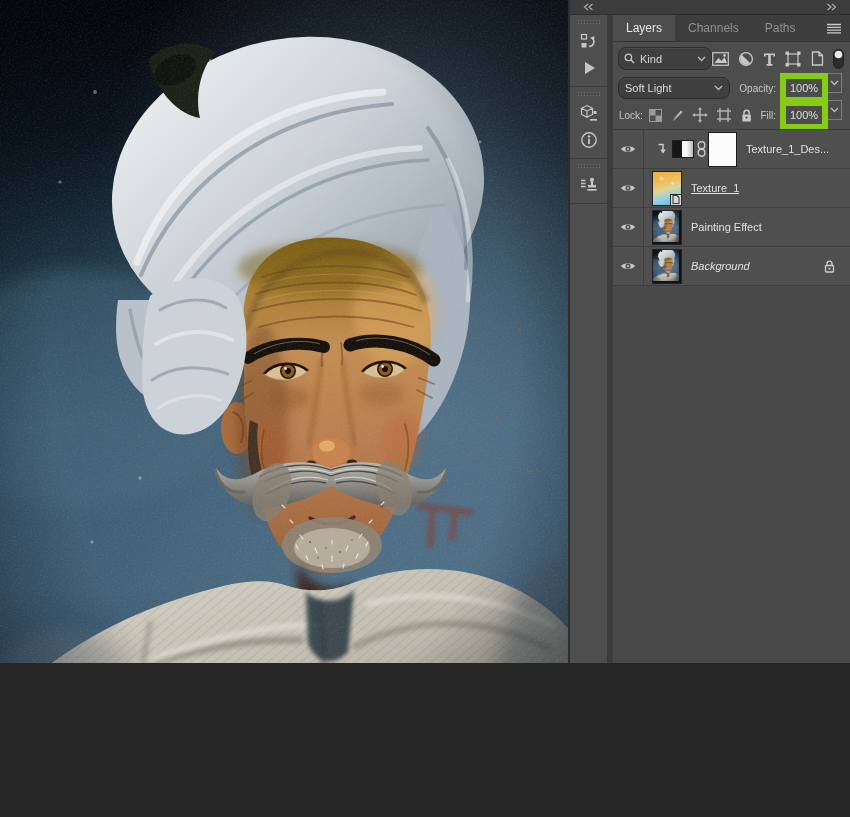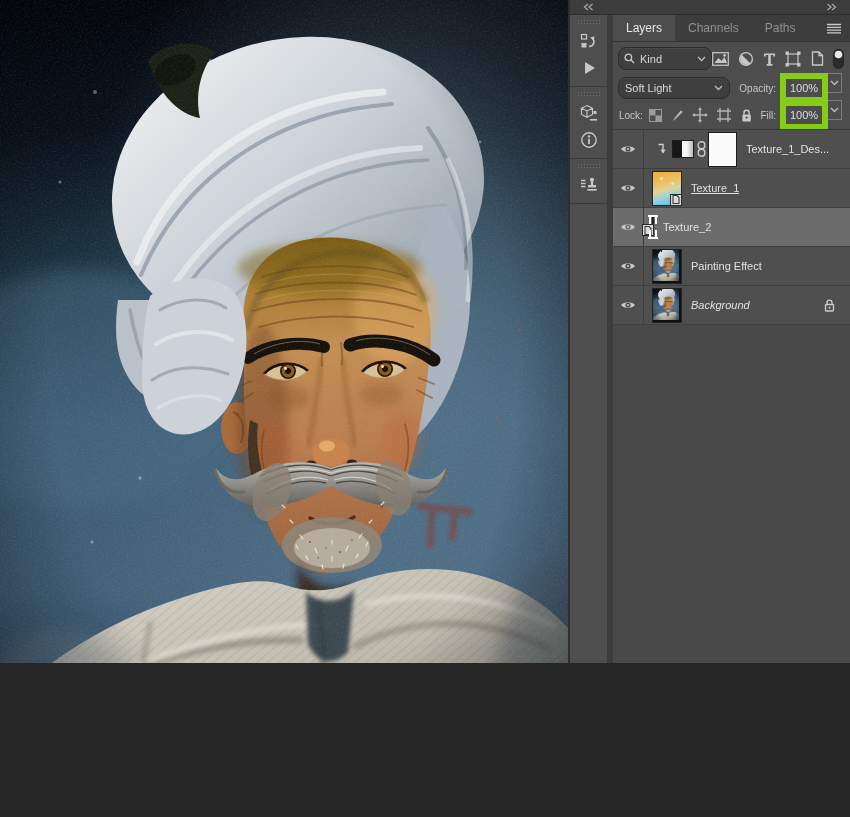--- a/index.html
+++ b/index.html
@@ -599,45 +599,20 @@
                 <span class="so-badge">
                   <svg width="8" height="9">
                       <path d="M1,0.5 h4 l2,2 v6 h-6 Z" fill="none" stroke="#3c3c3c" stroke-width="1.1"></path>
                     </svg>
                 </span>
               </span>
               <span class="layer-name underlined">Texture_1</span>
             </div>
           </div>
 
-          <div class="layer-row selected">
-            <div class="eye-cell">
-              <svg width="16" height="10">
-                <path d="M1,5 C4,1.2 12,1.2 15,5 C12,8.8 4,8.8 1,5 Z" fill="#c9c9c9"></path>
-                <circle cx="8" cy="5" r="2.6" fill="var(--rowbg)"></circle>
-                  <circle cx="8" cy="5" r="1.1" fill="#c9c9c9"></circle>
-              </svg>
-            </div>
-            <div class="row-main">
-              <span class="thumb-frame">
-                <span class="thumb t2">
-                  <span class="so-badge">
-                    <svg width="8" height="9">
-                        <path d="M1,0.5 h4 l2,2 v6 h-6 Z" fill="none" stroke="#3c3c3c" stroke-width="1.1"></path>
-                      </svg>
-                  </span>
-                </span>
-                <span class="corner tl"></span>
-                <span class="corner tr"></span>
-                <span class="corner bl"></span>
-                <span class="corner br"></span>
-              </span>
-              <span class="layer-name">Texture_2</span>
-            </div>
-          </div>
 
 
           <div class="layer-row">
             <div class="eye-cell">
               <svg width="16" height="10">
                 <path d="M1,5 C4,1.2 12,1.2 15,5 C12,8.8 4,8.8 1,5 Z" fill="#c9c9c9"></path>
                 <circle cx="8" cy="5" r="2.6" fill="var(--rowbg)"></circle>
                   <circle cx="8" cy="5" r="1.1" fill="#c9c9c9"></circle>
               </svg>
             </div>

